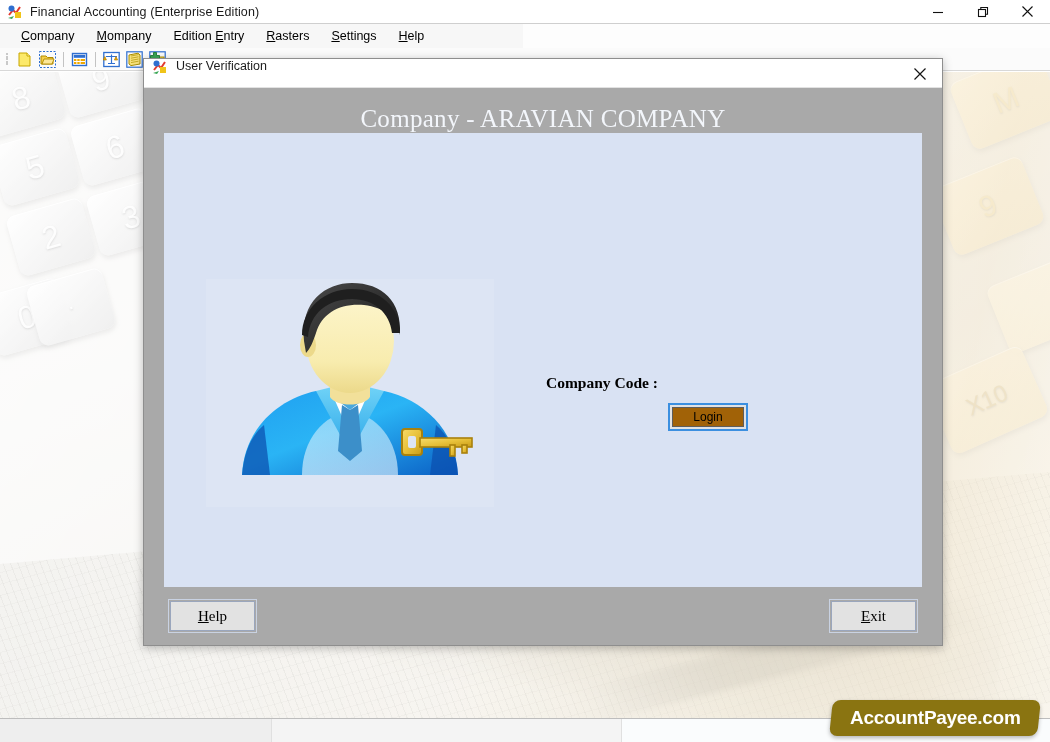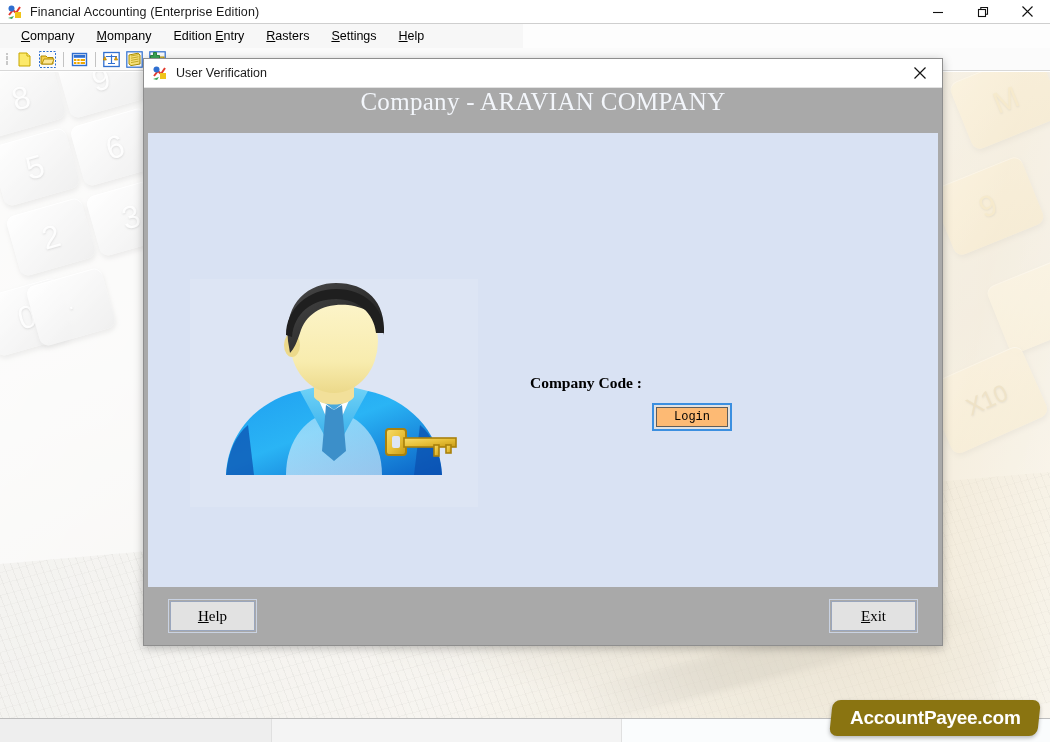--- a/index.html
+++ b/index.html
@@ -213,21 +213,21 @@
     border: 1px solid #8e8e8e;
     box-shadow: 0 2px 9px rgba(0,0,0,0.26);
     display: flex;
     flex-direction: column;
   }
   .dlg-titlebar {
     height: 29px;
     background: #ffffff;
     border-bottom: 1px solid #e2e2e2;
     display: flex;
-    align-items: center;
+    align-items: flex-start;
     flex: 0 0 auto;
   }
   .dlg-icon {
     width: 16px; height: 16px;
     margin-left: 8px; margin-right: 8px;
     position: relative;
     flex: 0 0 auto;
   }
   .dlg-title {
     font-size: 12.5px;
@@ -236,32 +236,32 @@
   .dlg-close {
     margin-left: auto;
     width: 44px; height: 29px;
     display: flex; align-items: center; justify-content: center;
     color: #141414;
   }
   .dlg-header {
     height: 45px;
     background: #a9a9a9;
     display: flex;
-    align-items: flex-start;
+    align-items: flex-end;
     justify-content: center;
     flex: 0 0 auto;
   }
   .dlg-header-text {
     font-family: "Liberation Serif", serif;
     font-size: 25px;
     color: #f3f6fb;
     letter-spacing: 0.3px;
   }
   .dlg-body {
-    margin: 0 4px;
+    margin: 0 20px;
     flex: 1 1 auto;
     background: #d9e2f3;
     position: relative;
   }
   .dlg-footer {
     height: 58px;
     background: #a9a9a9;
     display: flex;
     align-items: center;
     padding: 0 26px;
@@ -333,23 +333,23 @@
     margin-top: 3px;
   }
   .login-focus {
     border: 2px solid #3b8fe0;
     padding: 2px;
     background: #e2e2e2;
     display: inline-flex;
   }
   .login-btn {
     width: 72px; height: 20px;
-    background: #fdba74;
+    background: #a16207;
     border: 1px solid #5d5d5d;
-    font-family: Liberation Mono, monospace;
+    font-family: Liberation Sans, sans-serif;
     font-size: 12px;
     color: #000;
     display: flex; align-items: center; justify-content: center;
   }
 
   
   .avatar-box {
     position: absolute;
     left: 42px; top: 146px;
     width: 288px; height: 228px;

